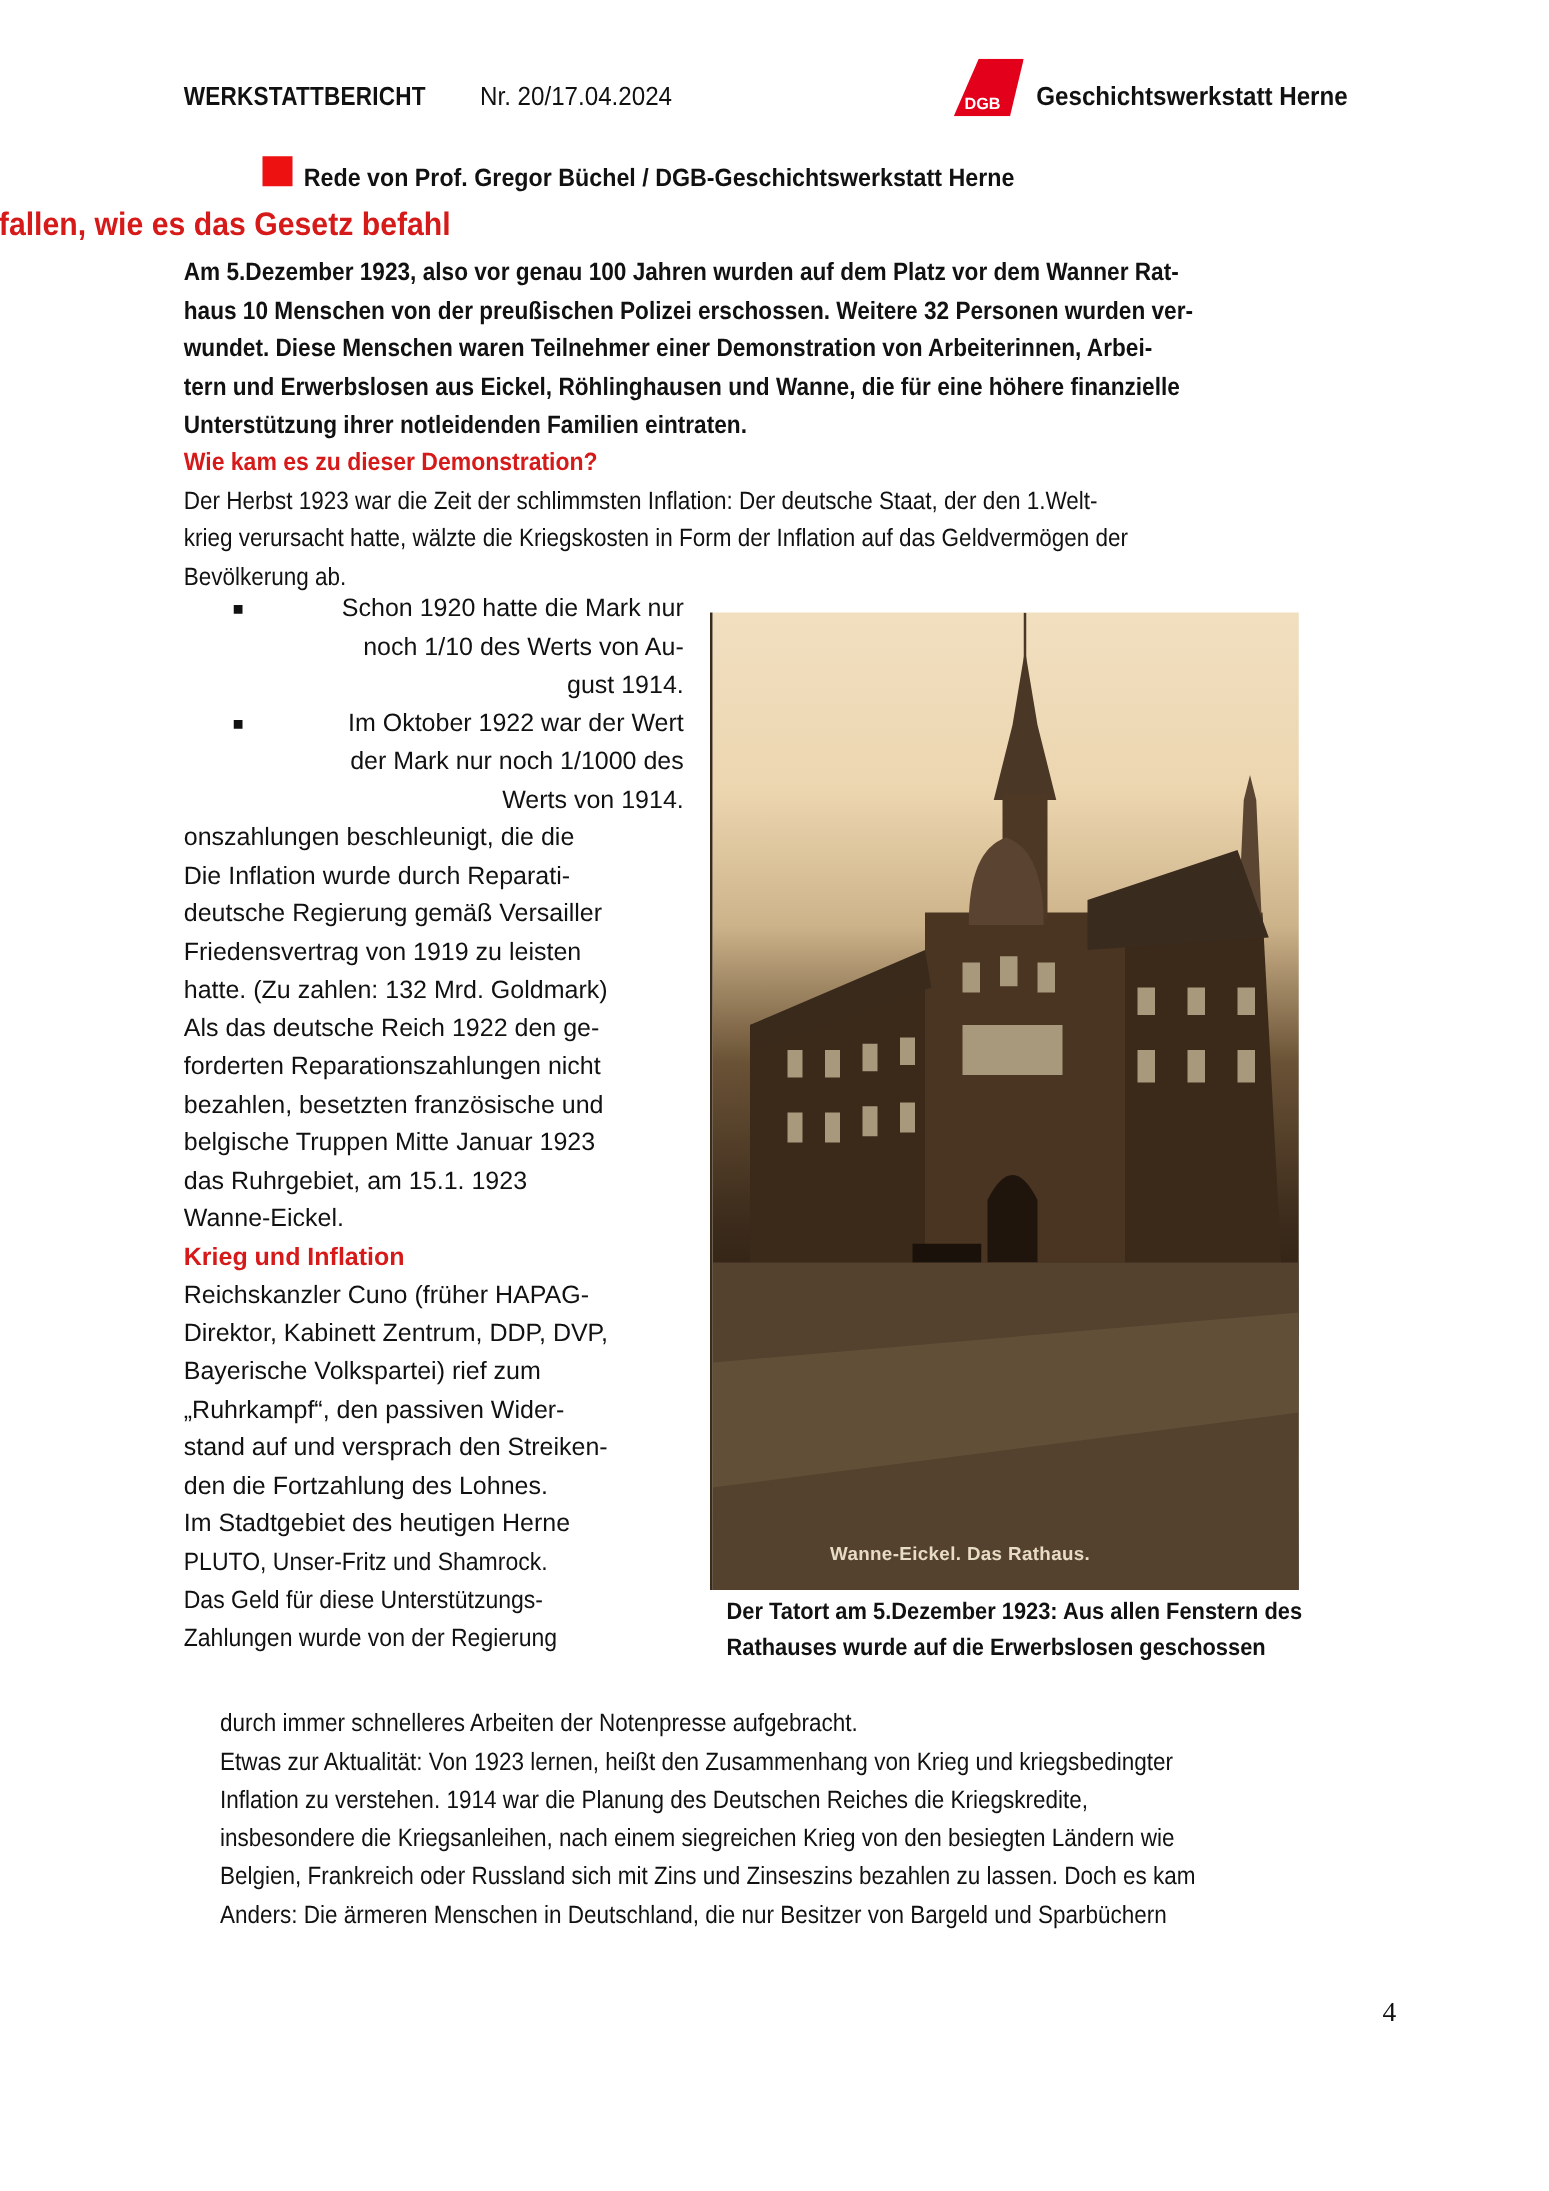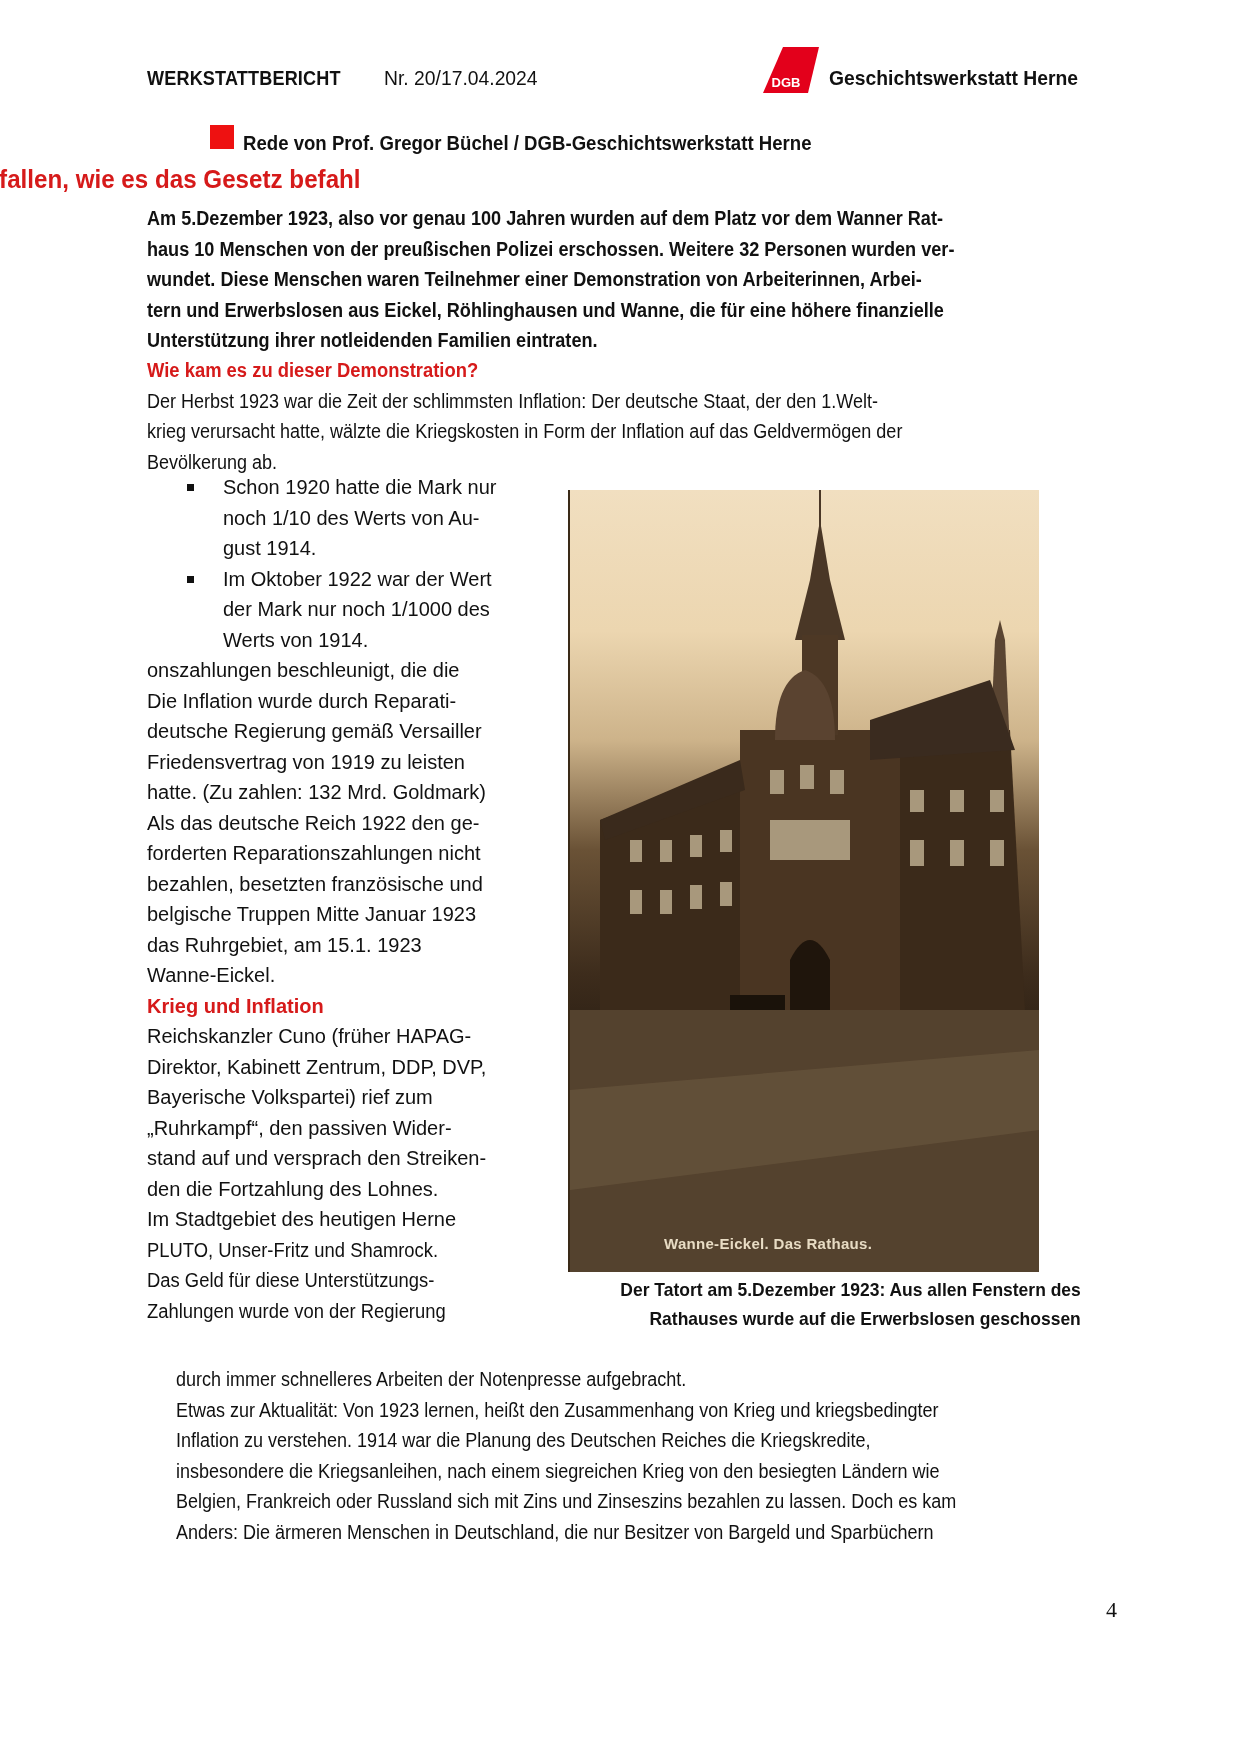--- a/index.html
+++ b/index.html
@@ -14,28 +14,28 @@
   .marker { left:210px; top:125px; width:24px; height:24px; background:#ee1111; }
   .byline { left:243px; top:132px; font-size:20px; font-weight:bold; white-space:nowrap; transform:scaleX(0.93); transform-origin:left center; }
   .title { left:0; width:1239px; top:164px; text-align:left; font-size:26px; font-weight:bold; color:#d61a1a; }
   .title span { display:inline-block; margin-left:-48px; transform:scaleX(0.93); }
   .lead { left:147px; width:960px; top:203px; font-size:20px; font-weight:bold; line-height:30.5px; }
   .line { white-space:nowrap; display:block; transform-origin:left center; }
   .h-red { color:#d61a1a; font-weight:bold; }
   .body { font-size:20px; line-height:30.5px; }
   .p1 { left:147px; top:355px; }
   .narrow { left:147px; top:472px; width:400px; }
-  .bullets { list-style:none; padding:0; margin:0; }
+  .bullets { list-style:none; padding:0; margin:0;text-align:right; }
   .bullets li { position:relative; padding-left:76px; }
   .bullets li .sq { position:absolute; left:40px; top:12px; width:7px; height:7px; background:#111; }
   .photo { left:568px; top:490px; width:469px; height:782px; border-left:2px solid #3a2a18;
            background: linear-gradient(180deg,#f1dfc0 0%,#ecd6b0 18%,#cdb38a 32%,#6a5236 46%,#3d2c1c 62%,#2a1e13 72%,#4a3a28 80%,#5c4a34 88%,#2a1f14 100%); overflow:hidden; }
   .photo svg { position:absolute; left:0; top:0; }
   .photo-caption-inner { position:absolute; left:48px; bottom:20px; color:#e8dcc4; font-size:15px; font-weight:bold; letter-spacing:0.3px;margin-left:46px; }
-  .caption { left:572px; width:530px; top:1275px; text-align:right; font-size:19px; font-weight:bold; line-height:29px; }
+  .caption { left:560px; width:530px; top:1275px; text-align:left; font-size:19px; font-weight:bold; line-height:29px; }
   .caption .line { transform:scaleX(0.92); transform-origin:center center; }
   .wide { left:147px; top:1364px; width:980px;margin-left:29px; }
   .pagenum { left:1106px; top:1597px; font-family:"Liberation Serif", serif; font-size:22px; }
 </style>
 </head>
 <body>
 
 <div class="abs hdr-left">
   <span class="hdr-label">WERKSTATTBERICHT</span>
   <span class="hdr-nr">Nr. 20/17.04.2024</span>

